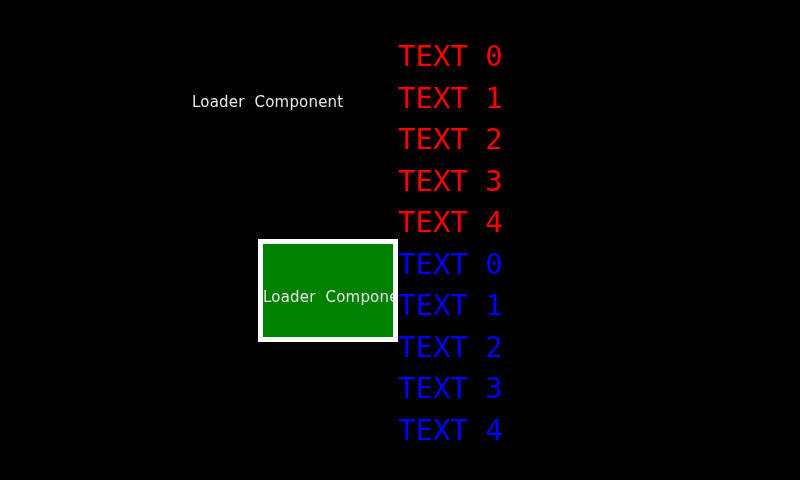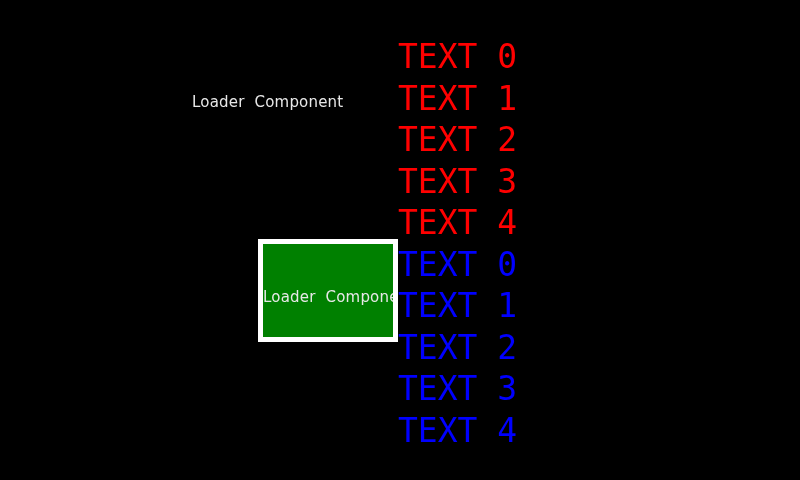--- a/index.html
+++ b/index.html
@@ -73,21 +73,21 @@
   
   .text-column {
     position: absolute;
     left: 398px;
     top: 36px;
     z-index: 10;
   }
   .text-row {
     height: 41.5px;
     font-family: "DejaVu Sans Mono", monospace;
-    font-size: 33px;
+    font-size: 29px;
     line-height: 41.5px;
     white-space: pre;
     letter-spacing: 0px;
   }
   .text-row.red  { color: #ff0000; }
   .text-row.blue { color: #0000ff; }
 </style>
 </head>
 <body>
 

